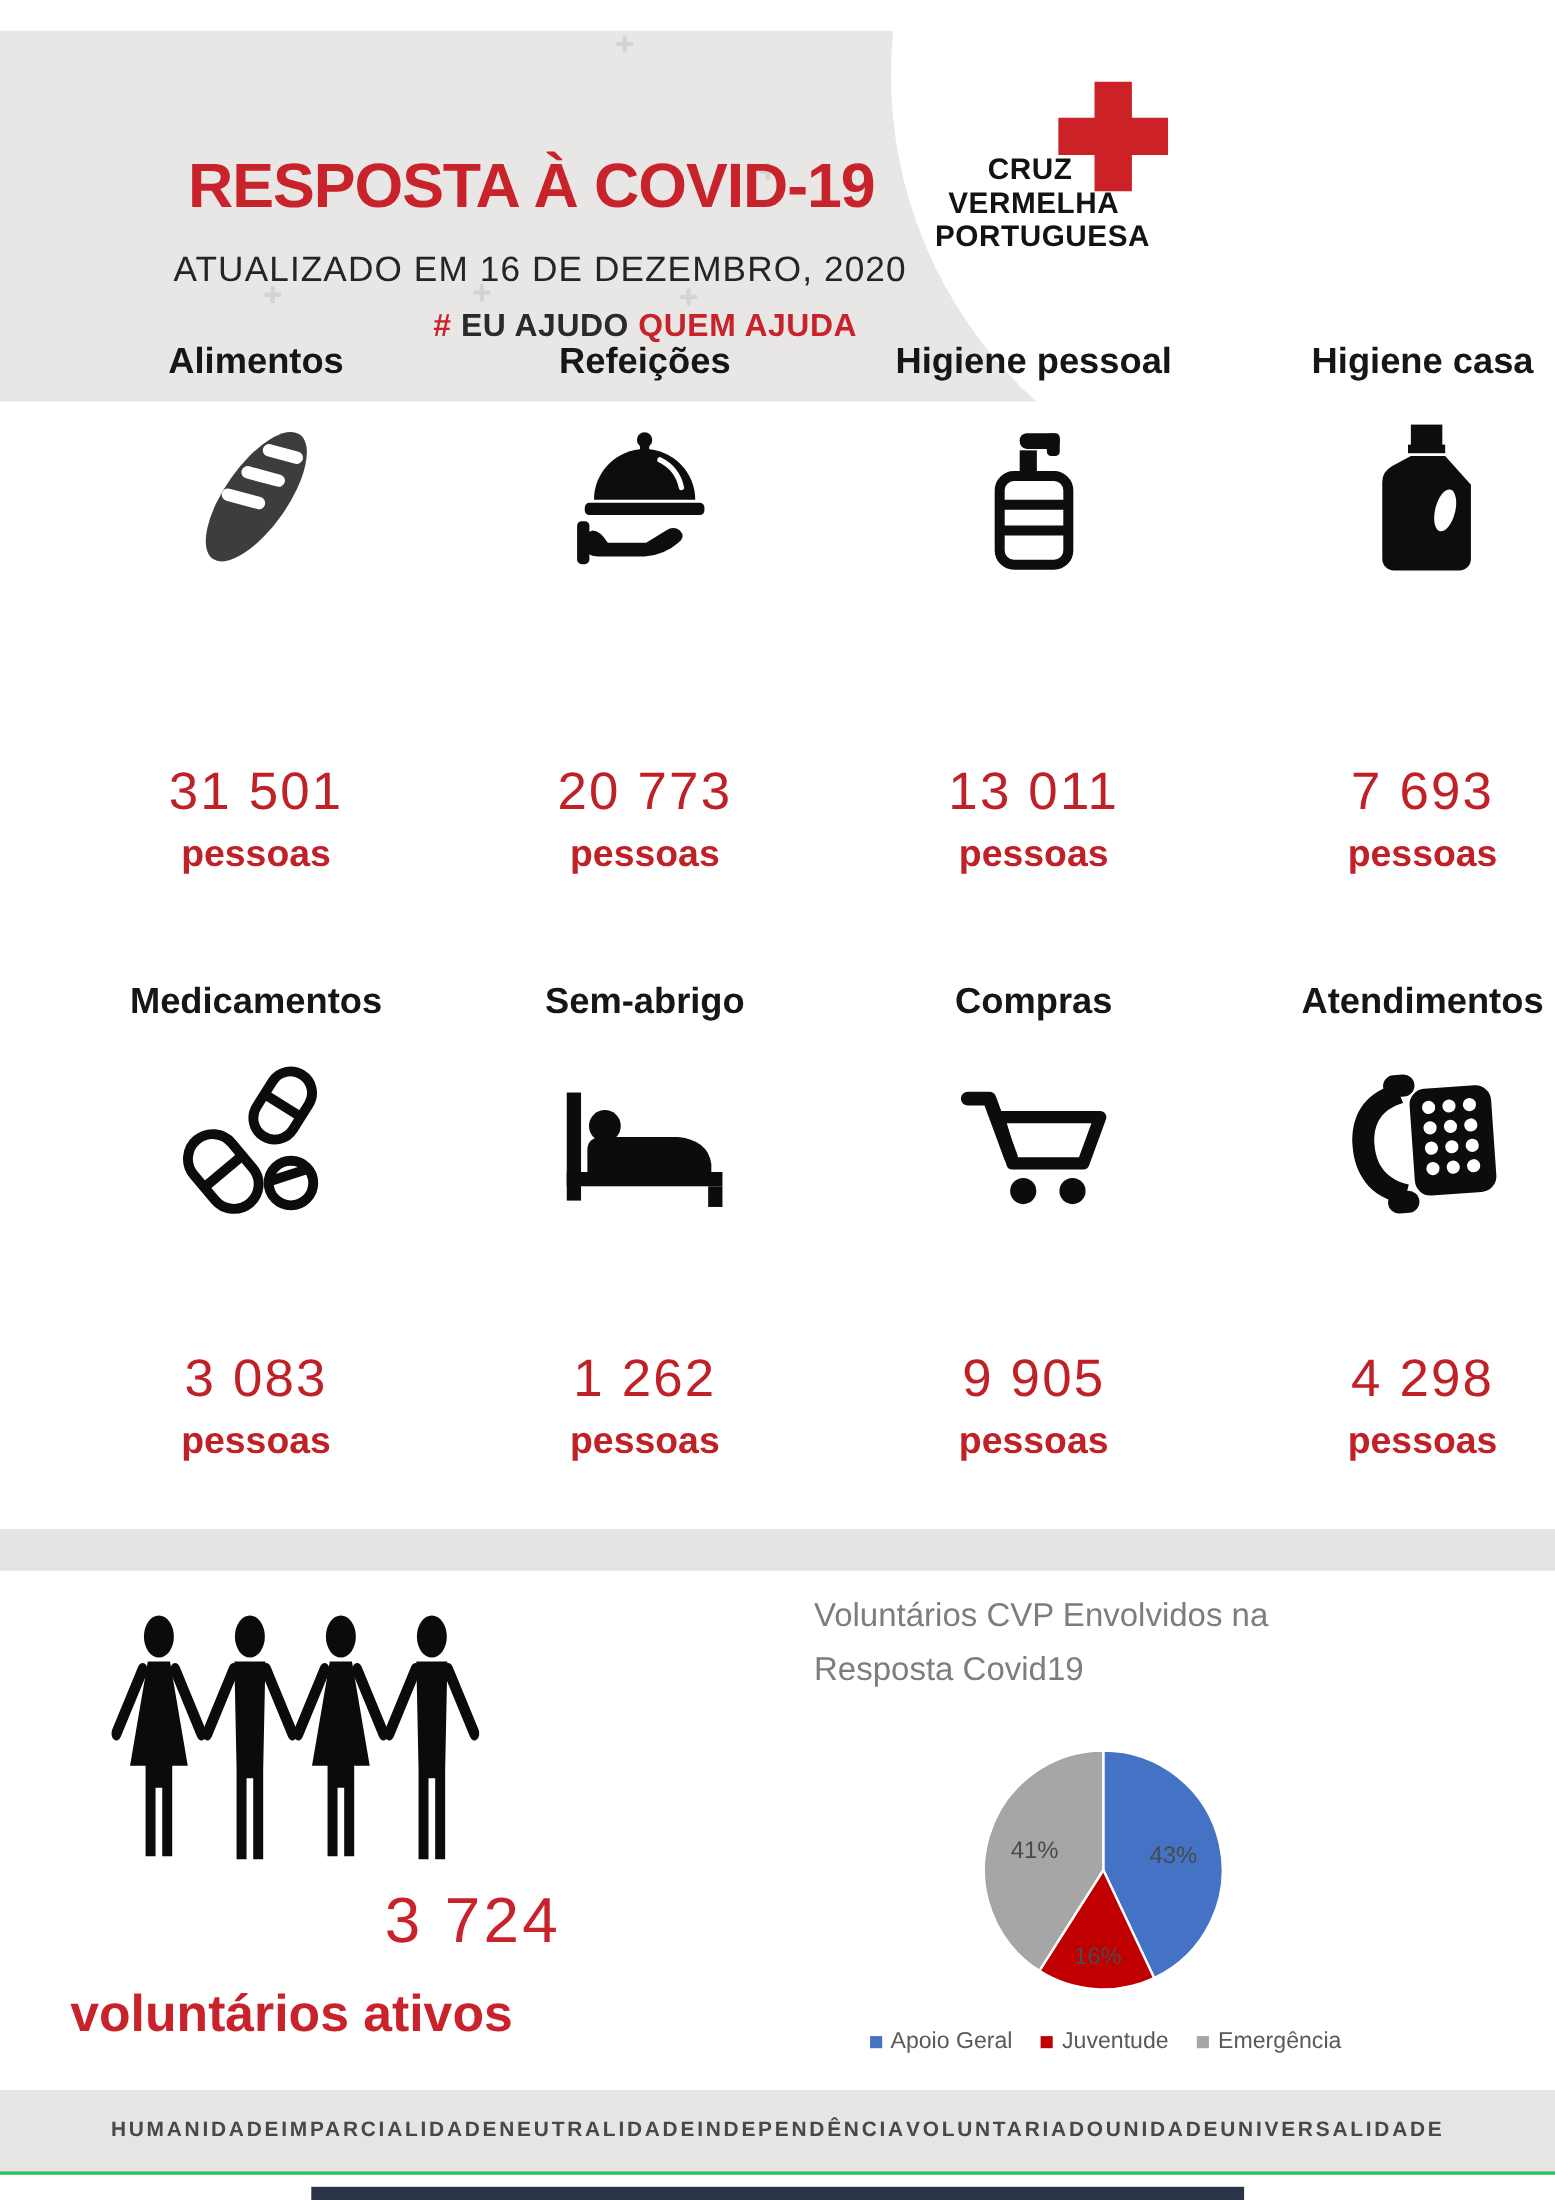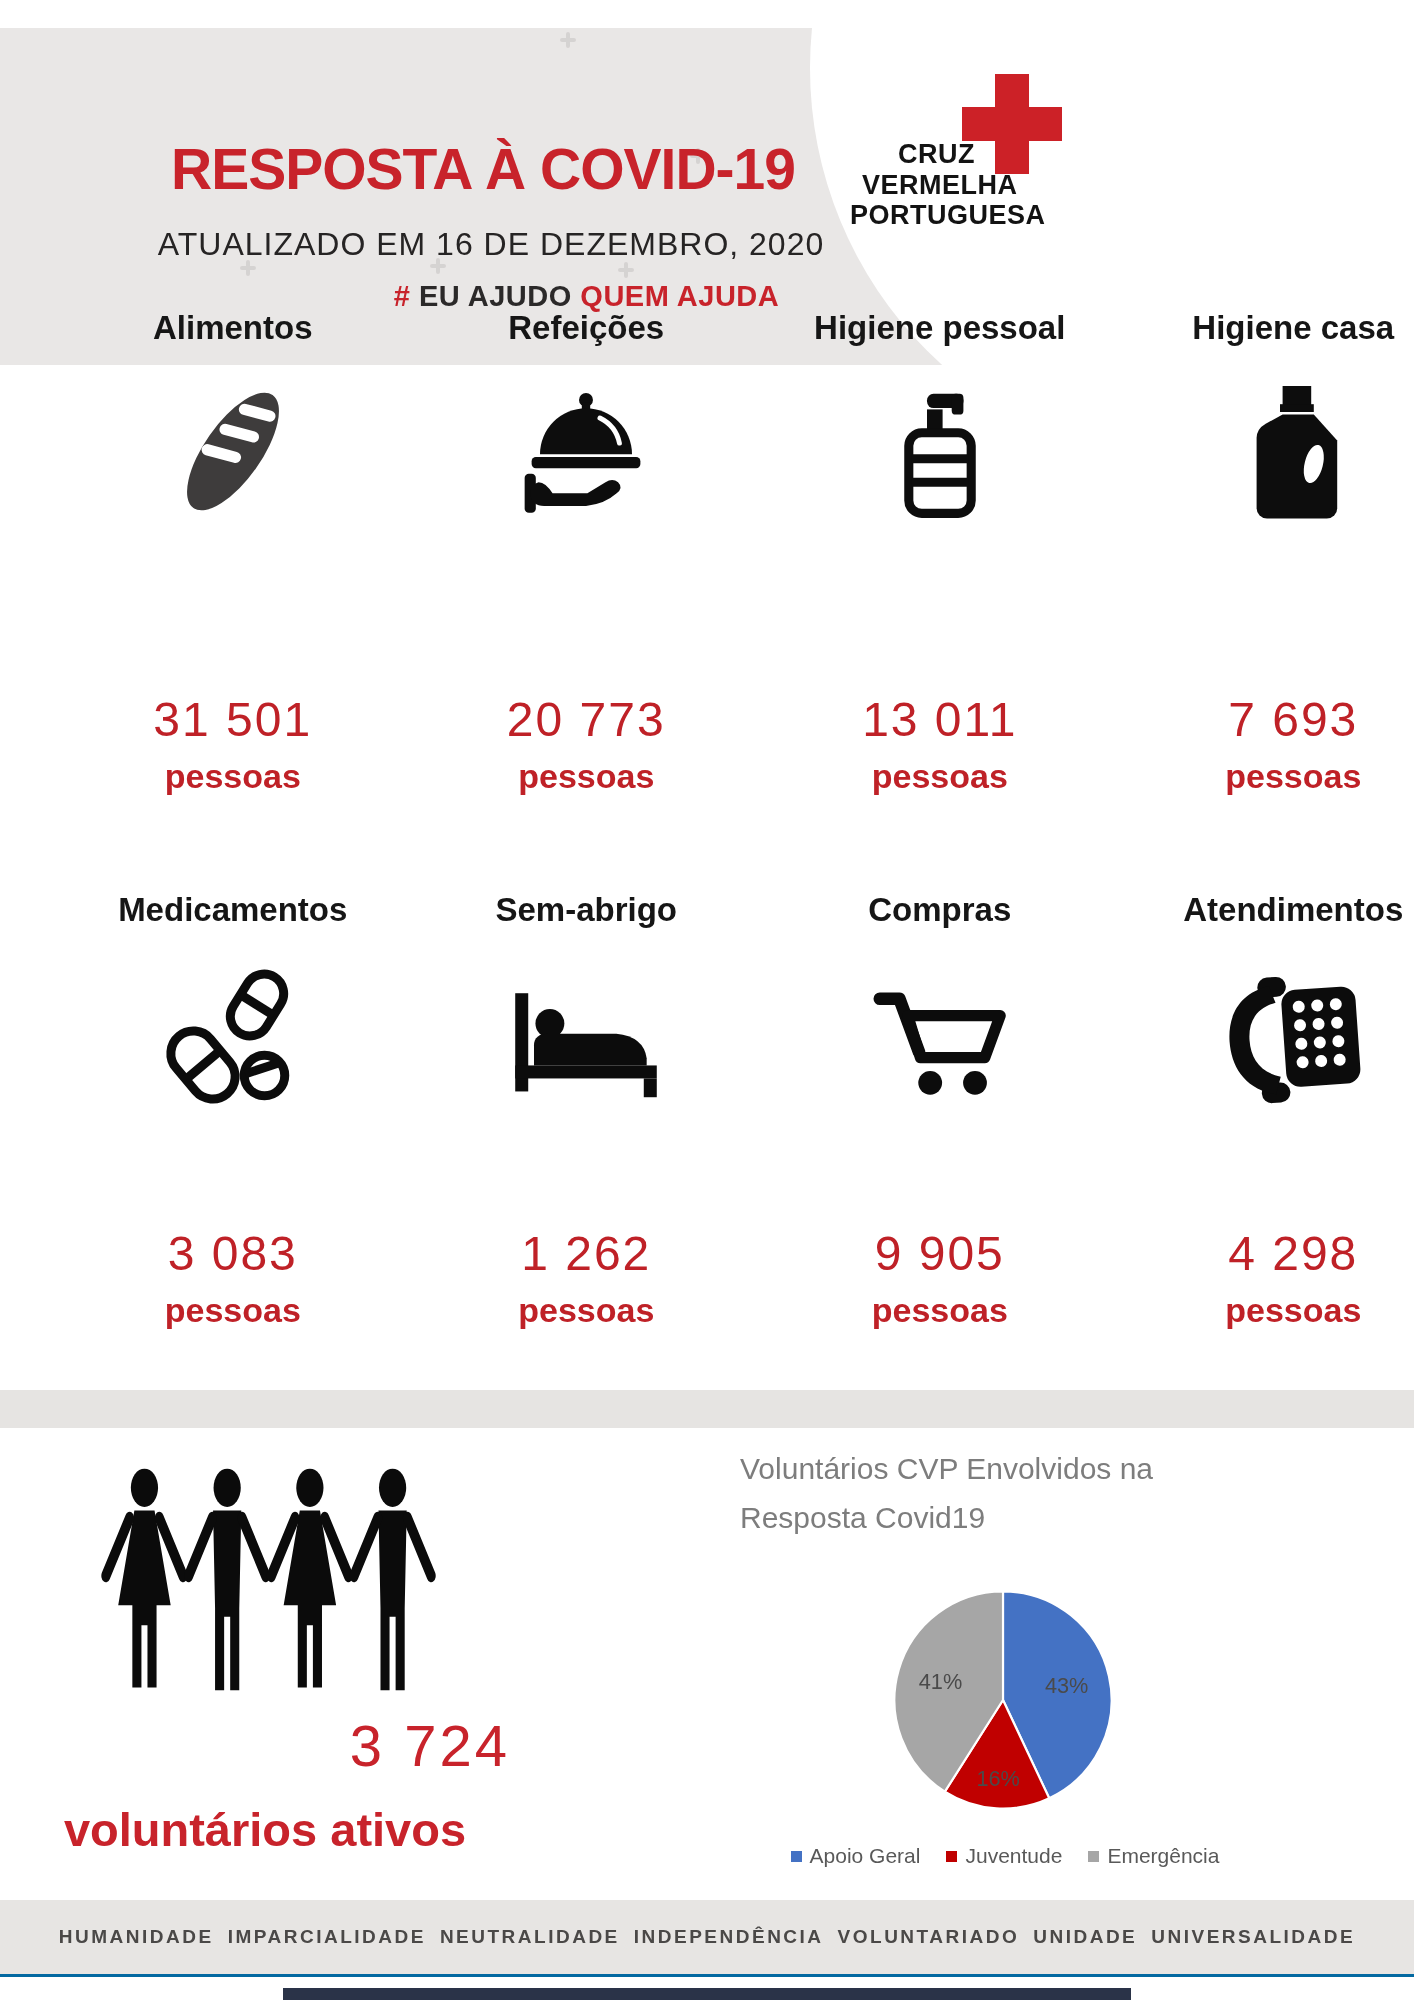--- a/index.html
+++ b/index.html
@@ -43,21 +43,21 @@
               font-size:47px;font-weight:700;color:#c8232b;}
   .chart-title{position:absolute;left:740px;top:1444px;width:470px;
               font-size:30px;line-height:49px;color:#7d7d7d;}
   .pie-wrap{position:absolute;left:889px;top:1586px;}
   .chart-legend{position:absolute;left:740px;top:1844px;width:530px;display:flex;
               justify-content:center;gap:26px;align-items:center;}
   .legend-item{display:flex;align-items:center;gap:8px;font-size:21px;color:#595959;white-space:nowrap;}
   .legend-swatch{width:11px;height:11px;display:inline-block;}
   
   .footer-band{position:absolute;left:0;top:1900px;width:1414px;height:74px;background:#e7e5e3;
-              border-bottom:3px solid #0369a1;display:flex;align-items:center;justify-content:center;gap:14px;}
+              border-bottom:3px solid #22c55e;display:flex;align-items:center;justify-content:center;}
   .principle{font-size:19px;font-weight:700;letter-spacing:2.5px;color:#4a4847;white-space:nowrap;}
   .navy-bar{position:absolute;left:283px;top:1988px;width:848px;height:12px;background:#2a3348;}
 </style>
 </head>
 <body>
 
 <div class="page">
 
   <div class="header">
     <div class="sparkle" style="left:240px;top:232px;"></div>

